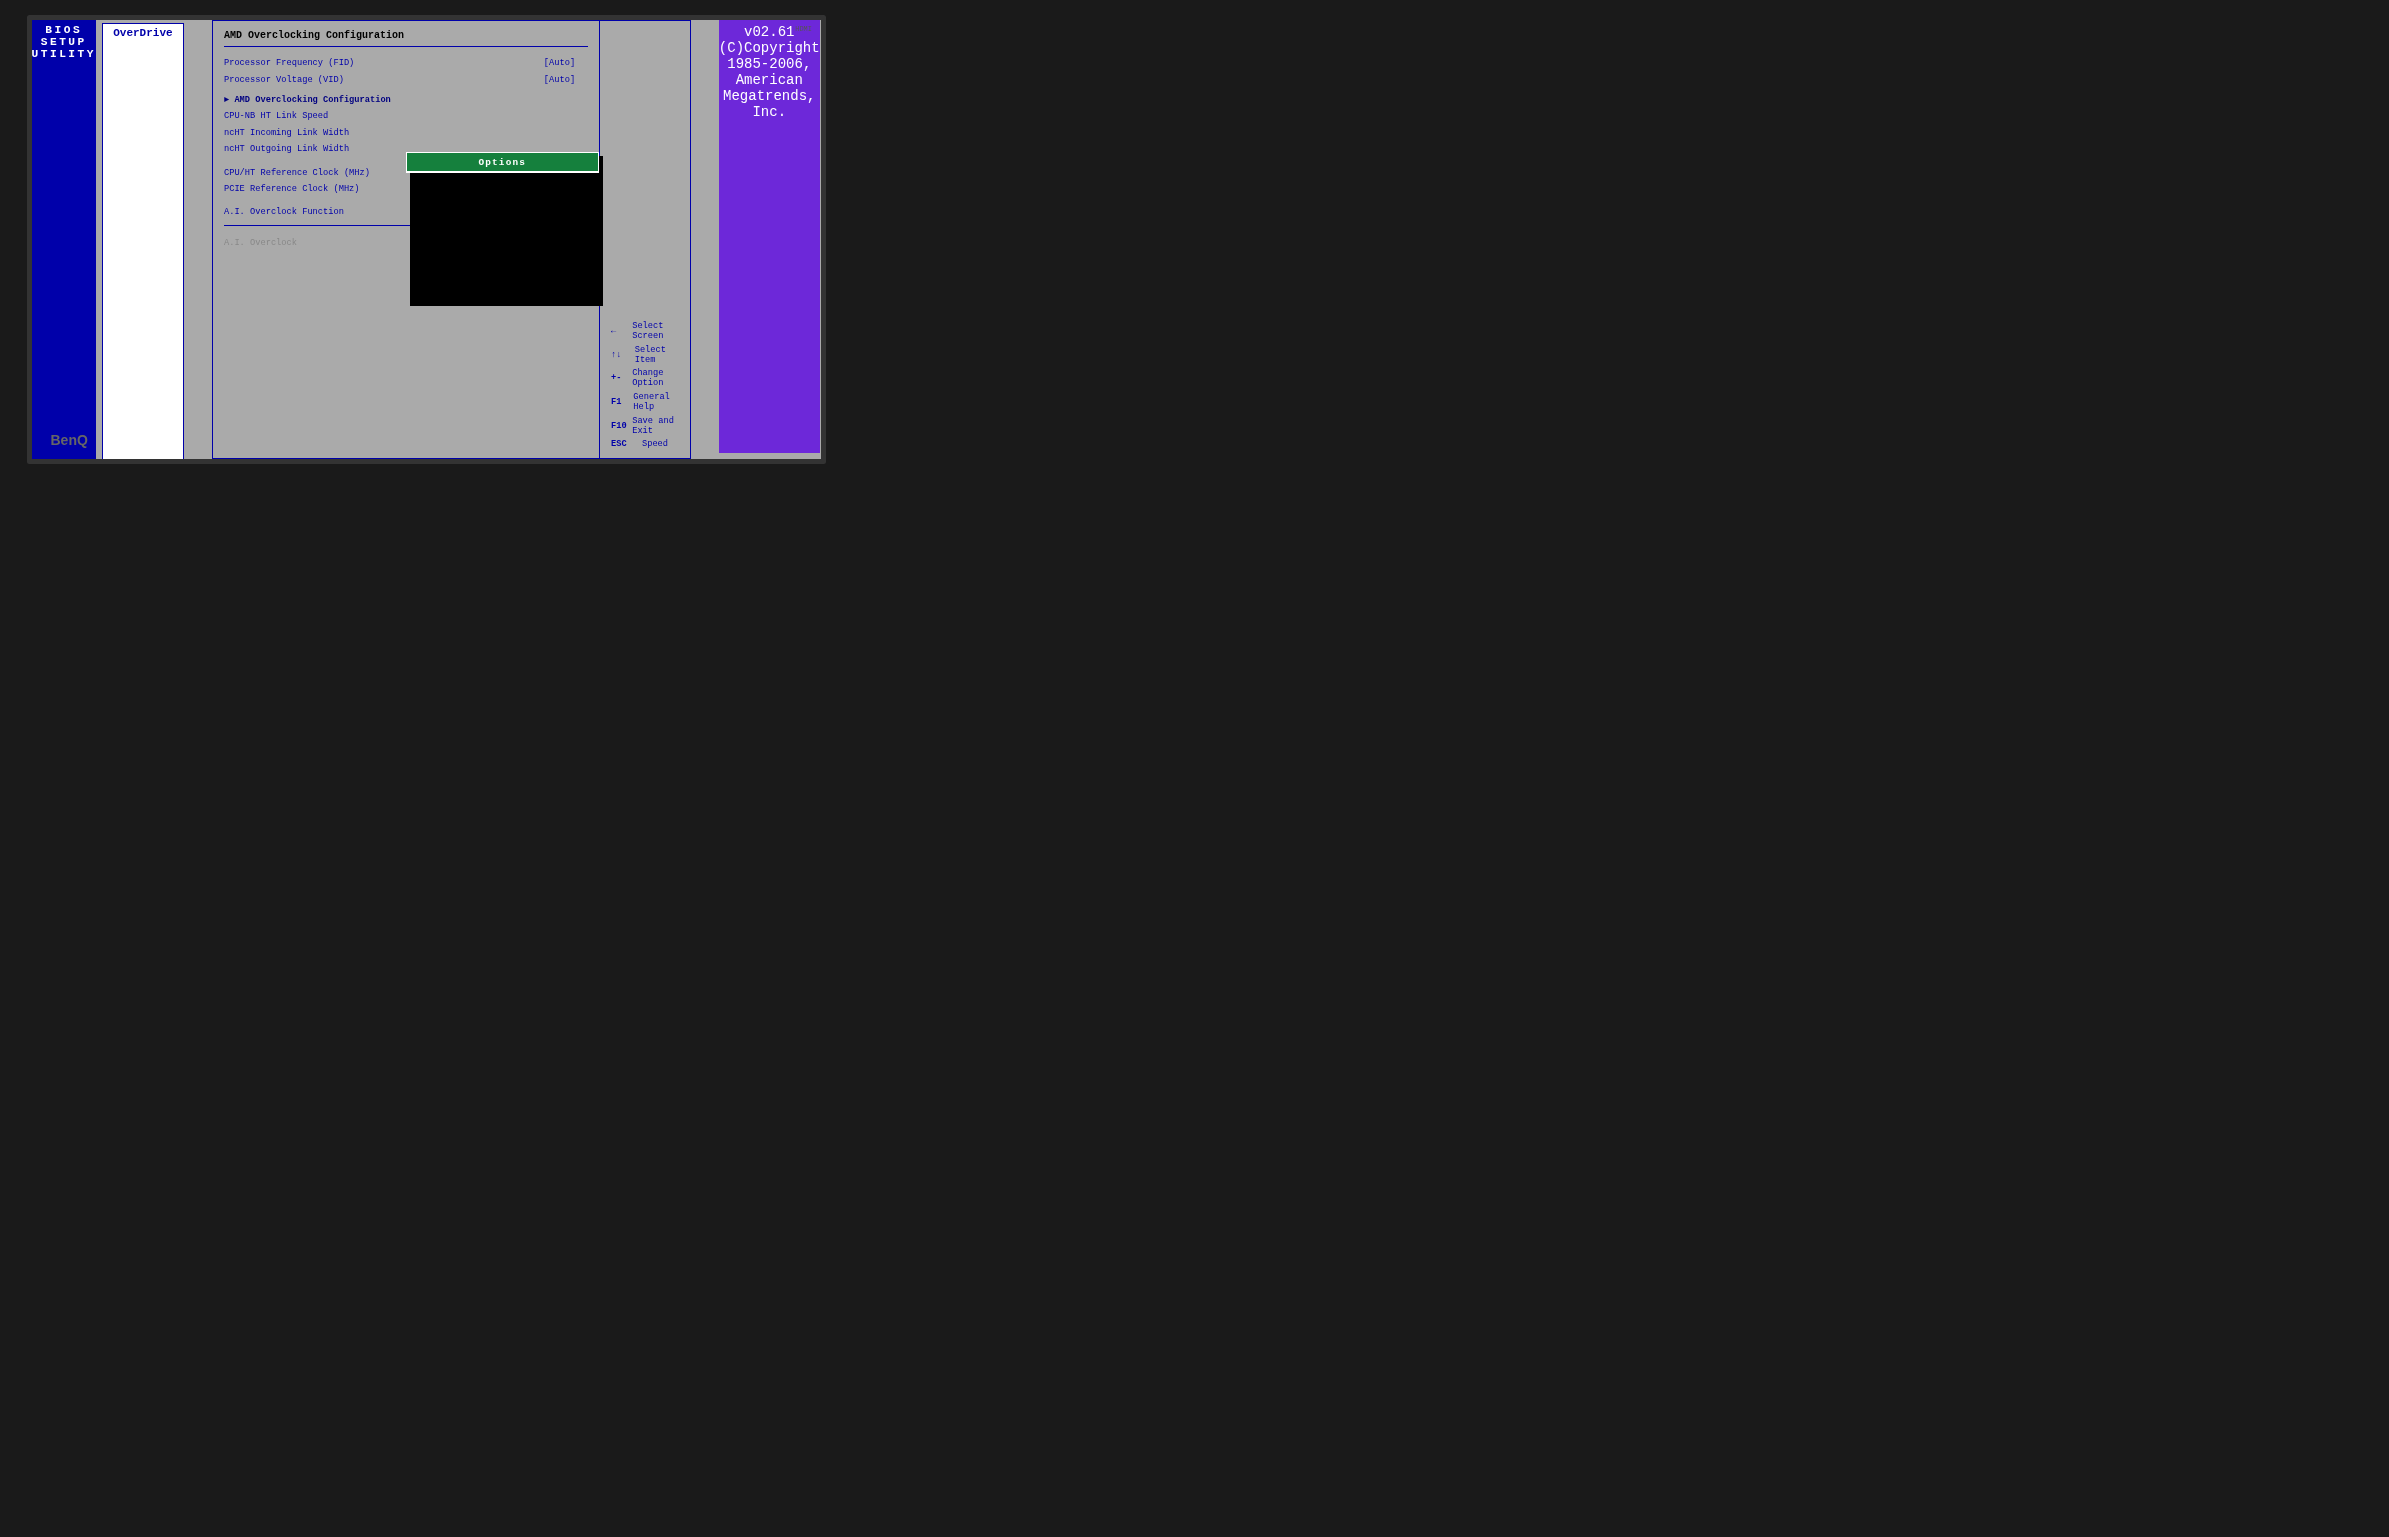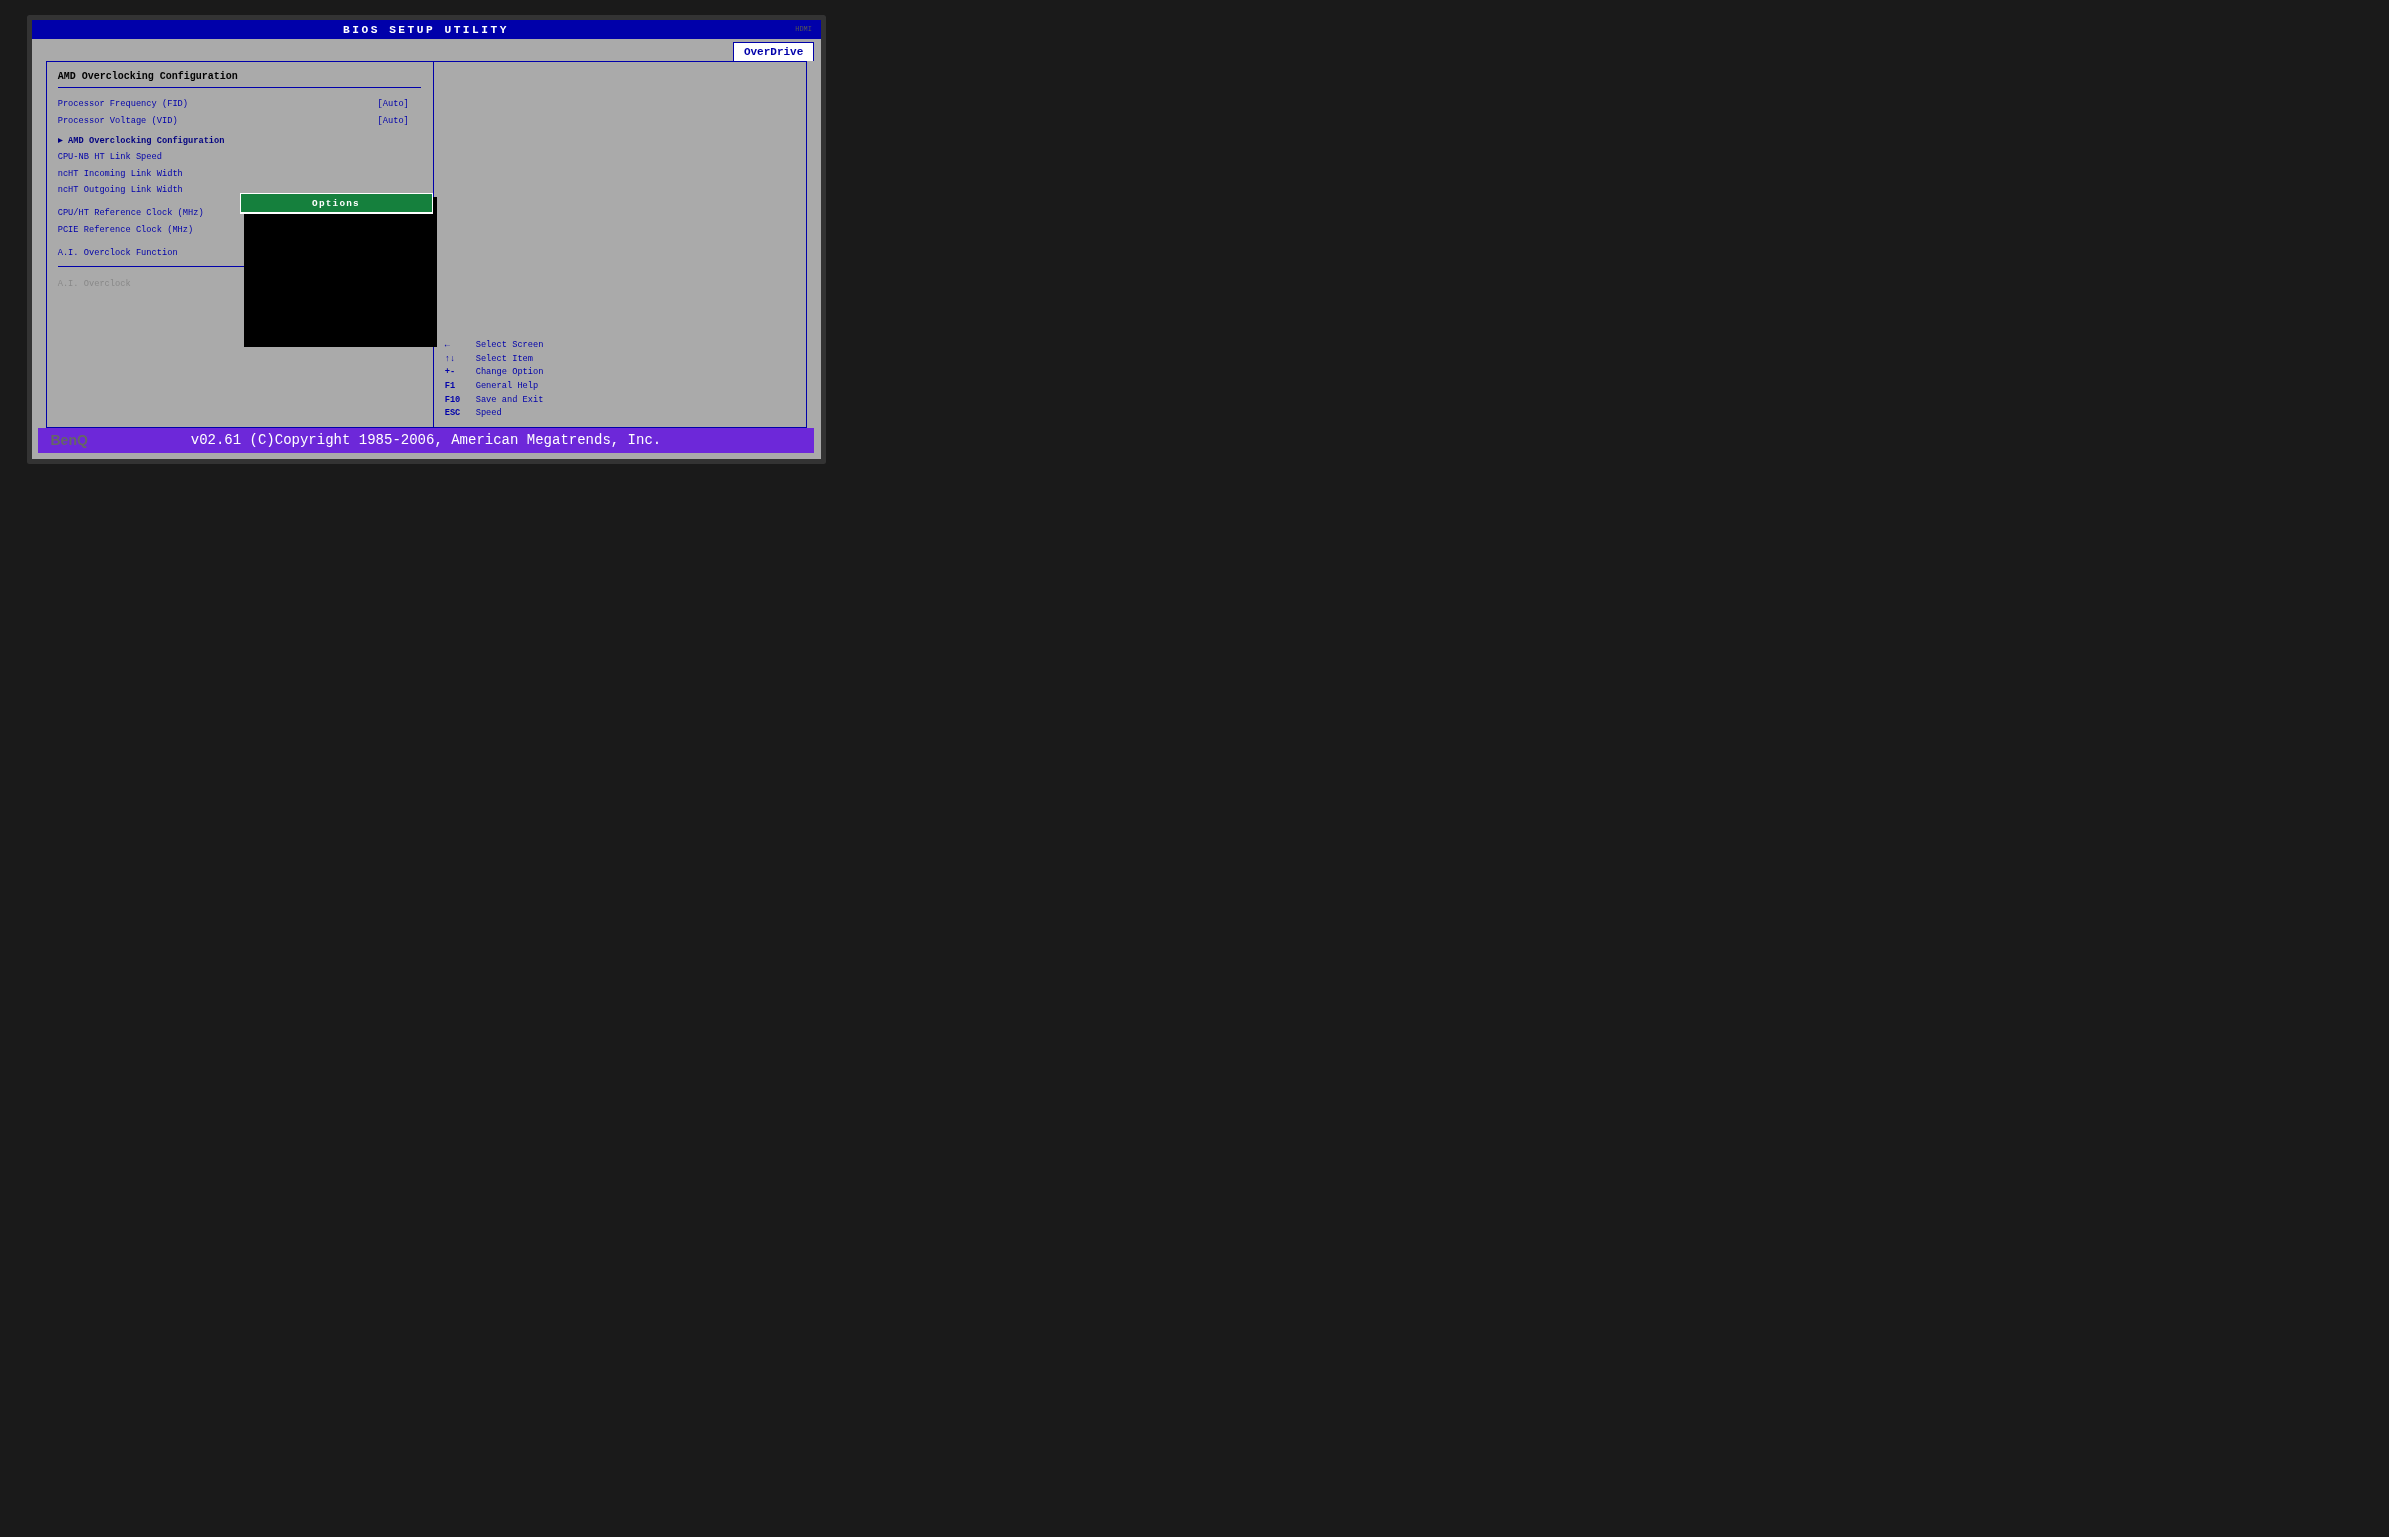--- a/index.html
+++ b/index.html
@@ -25,21 +25,21 @@
       position: relative;
       display: flex;
       flex-direction: column;
     }
 
     .bios-screen {
       width: 100%;
       height: 100%;
       background: #aaaaaa;
       display: flex;
-      flex-direction: column;
+      flex-direction: row;
     }
 
     
     .title-bar {
       background: #0000aa;
       text-align: center;
       padding: 3.7px 0;
       color: #ffffff;
       font-size: 11.2px;
       font-weight: bold;
@@ -67,21 +67,21 @@
       border-bottom: none;
       color: #0000aa;
     }
 
     
     .main-area {
       flex: 1;
       display: flex;
       flex-direction: row;
       border: 1.2px solid #0000aa;
-      margin: 0 14px;
+      margin: 0 22px;
       background: #aaaaaa;
     }
 
     
     .left-panel {
       flex: 0 0 387px;
       border-right: 1.2px solid #0000aa;
       padding: 8.7px 11.2px;
       display: flex;
       flex-direction: column;

